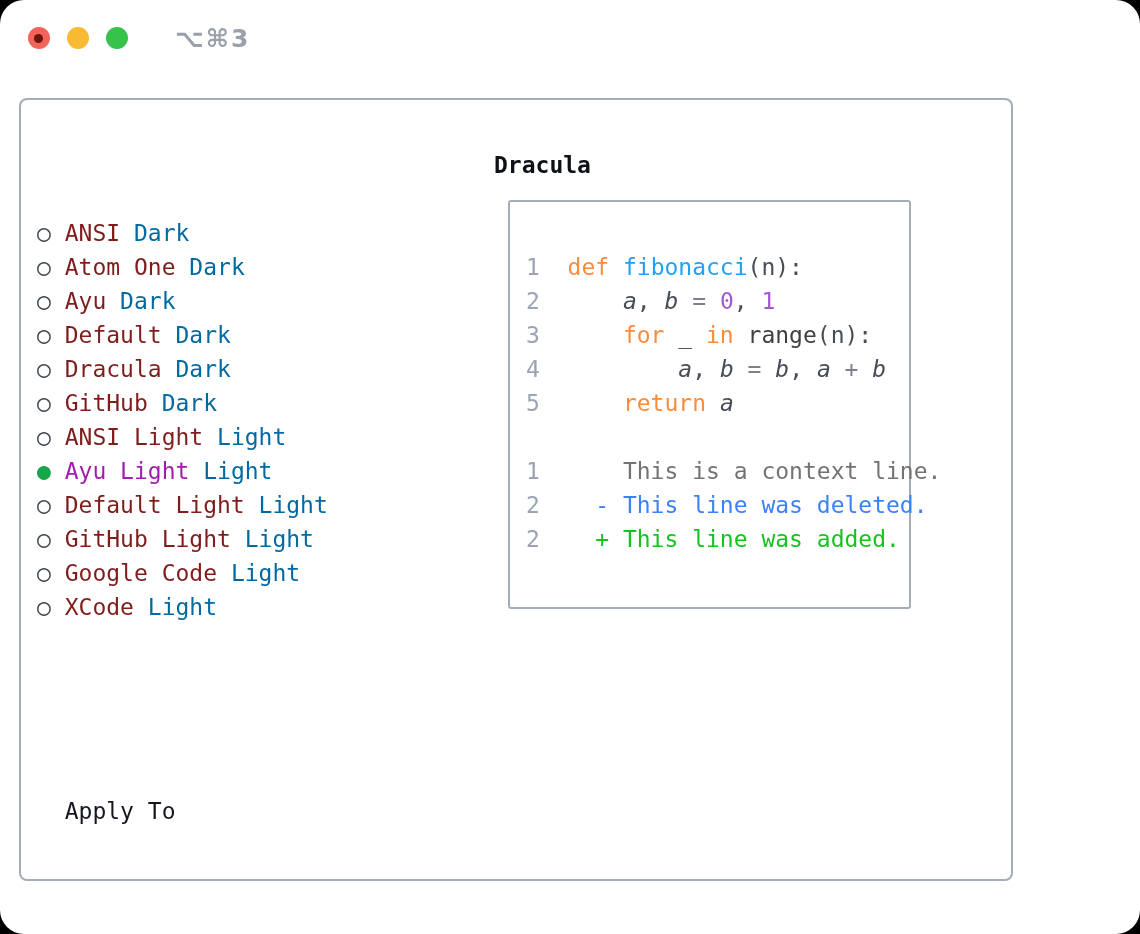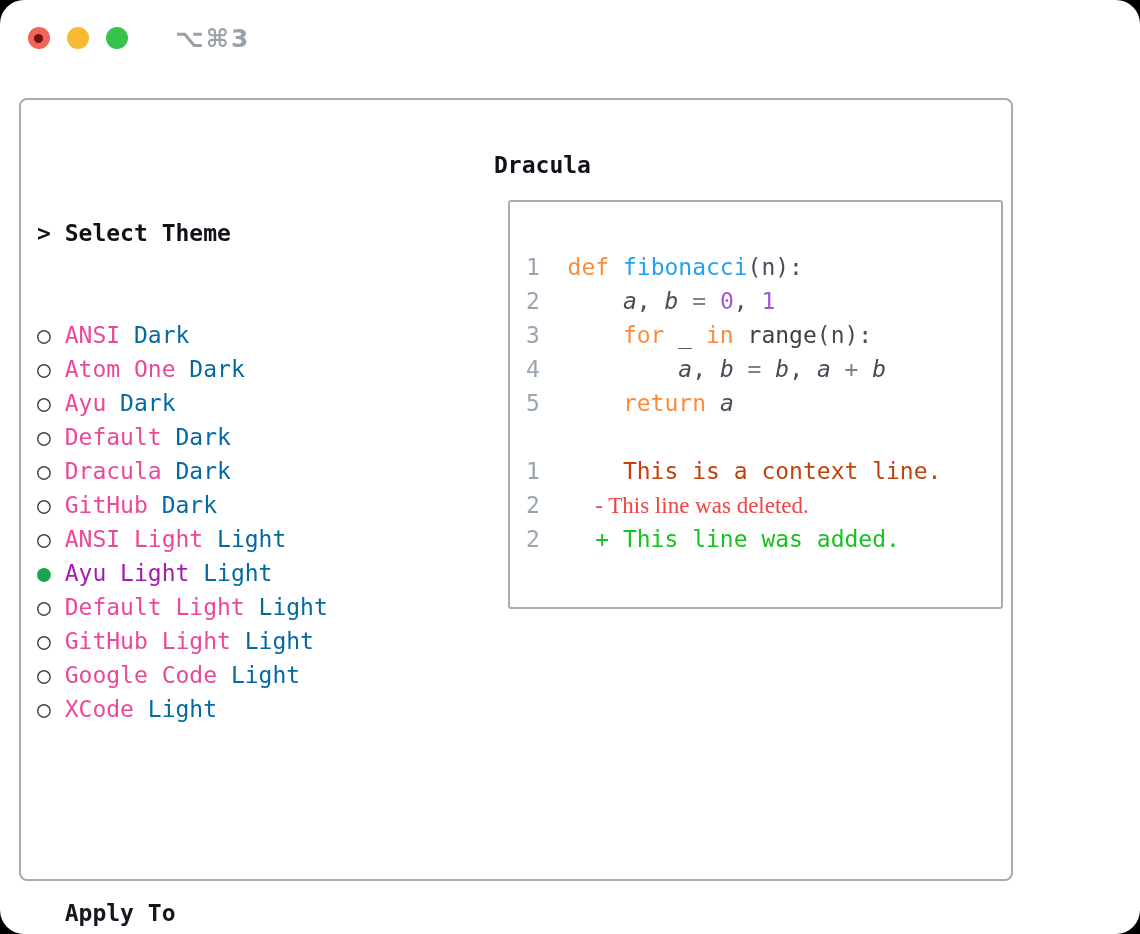--- a/index.html
+++ b/index.html
@@ -33,66 +33,65 @@
   }
 
   
   .left-col {
     position: absolute; left: 37px; top: 148px; width: 440px;
     font-size: 23px; line-height: 34px; color: #363c44; white-space: pre;
   }
   .row { height: 34px; }
   .row-blank { height: 34px; }
   .hdr { font-weight: 700; color: #0e1217; }
-  .hdr-plain { font-weight: 700; color: #14181e; }
+  .hdr-plain { font-weight: 400; color: #14181e; }
   .bullet { color: #424953; }
   .bullet-sel { color: #17a74a; }
-  .name { color: #ec4899; }
+  .name { color: #7f1d1d; }
   .name-sel { color: #a21caf; }
   .variant { color: #0369a1; }
 
   
   .preview-label {
     position: absolute; left: 494px; top: 148px; height: 34px; line-height: 34px;
     font-size: 23px; font-weight: 700; color: #0e1217;
   }
   .preview-box {
-    position: absolute; left: 508px; top: 200px; width: 495px; height: 409px;
+    position: absolute; left: 508px; top: 200px; width: 403px; height: 409px;
     border: 2px solid #a4adb8; border-radius: 3px; background: #fff;
   }
   .code { position: absolute; left: 16px; top: 48px; font-size: 23px; line-height: 34px; white-space: pre; }
   .code-line { height: 34px; }
   .ln { display: inline-block; width: 3ch; color: #9aa4b3; }
   .tok-pl  { color: #474d57; }
   .tok-kw  { color: #fa8c3c; }
   .tok-fn  { color: #22a0f2; }
   .tok-call{ color: #404040; }
   .tok-num { color: #a258d3; }
   .tok-var { color: #474d57; font-style: italic; }
   .tok-op  { color: #7b828d; }
-  .tok-ctx { color: #c2410c; }
-  .tok-del { color: #ef4444; font-family: Liberation Serif, serif; }
+  .tok-ctx { color: #737373; }
+  .tok-del { color: #3b82f6; }
   .tok-add { color: #15c31f; margin-top: 33px; }
 </style>
 </head>
 <body>
 
 <div class="window">
 
   <div class="titlebar">
     <div class="light light-red"></div>
     <div class="light light-yellow"></div>
     <div class="light light-green"></div>
     <div class="shortcut">⌥⌘3</div>
   </div>
 
   <div class="main-box"></div>
 
   <div class="left-col">
-    <div class="row"><span class="hdr">&gt;</span><span class="hdr"> </span><span class="hdr">Select Theme</span></div>
     <div id="theme-list"><div class="row"><span class="bullet">○ </span><span class="name">ANSI</span> <span class="variant">Dark</span></div><div class="row"><span class="bullet">○ </span><span class="name">Atom One</span> <span class="variant">Dark</span></div><div class="row"><span class="bullet">○ </span><span class="name">Ayu</span> <span class="variant">Dark</span></div><div class="row"><span class="bullet">○ </span><span class="name">Default</span> <span class="variant">Dark</span></div><div class="row"><span class="bullet">○ </span><span class="name">Dracula</span> <span class="variant">Dark</span></div><div class="row"><span class="bullet">○ </span><span class="name">GitHub</span> <span class="variant">Dark</span></div><div class="row"><span class="bullet">○ </span><span class="name">ANSI Light</span> <span class="variant">Light</span></div><div class="row"><span class="bullet-sel">● </span><span class="name-sel">Ayu Light</span> <span class="variant">Light</span></div><div class="row"><span class="bullet">○ </span><span class="name">Default Light</span> <span class="variant">Light</span></div><div class="row"><span class="bullet">○ </span><span class="name">GitHub Light</span> <span class="variant">Light</span></div><div class="row"><span class="bullet">○ </span><span class="name">Google Code</span> <span class="variant">Light</span></div><div class="row"><span class="bullet">○ </span><span class="name">XCode</span> <span class="variant">Light</span></div></div>
     <div class="row-blank"></div>
     <div class="row"><span class="hdr-plain">  </span><span class="hdr-plain">Apply To</span></div>
     
     
     
   </div>
 
   <div class="preview-label">Dracula</div>
 

